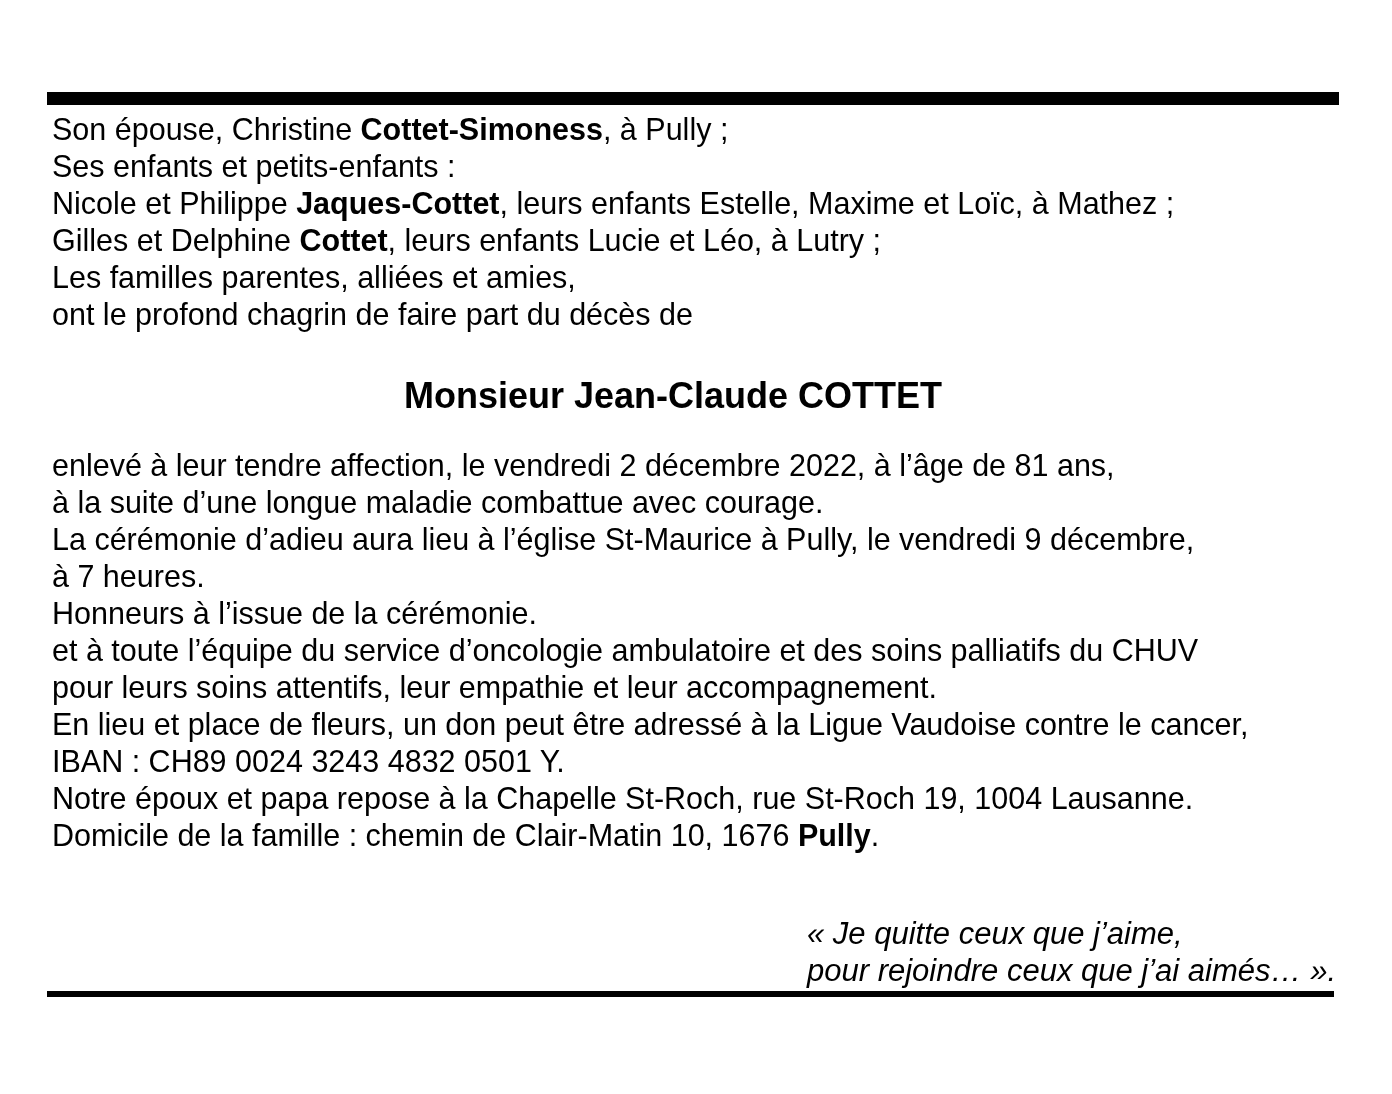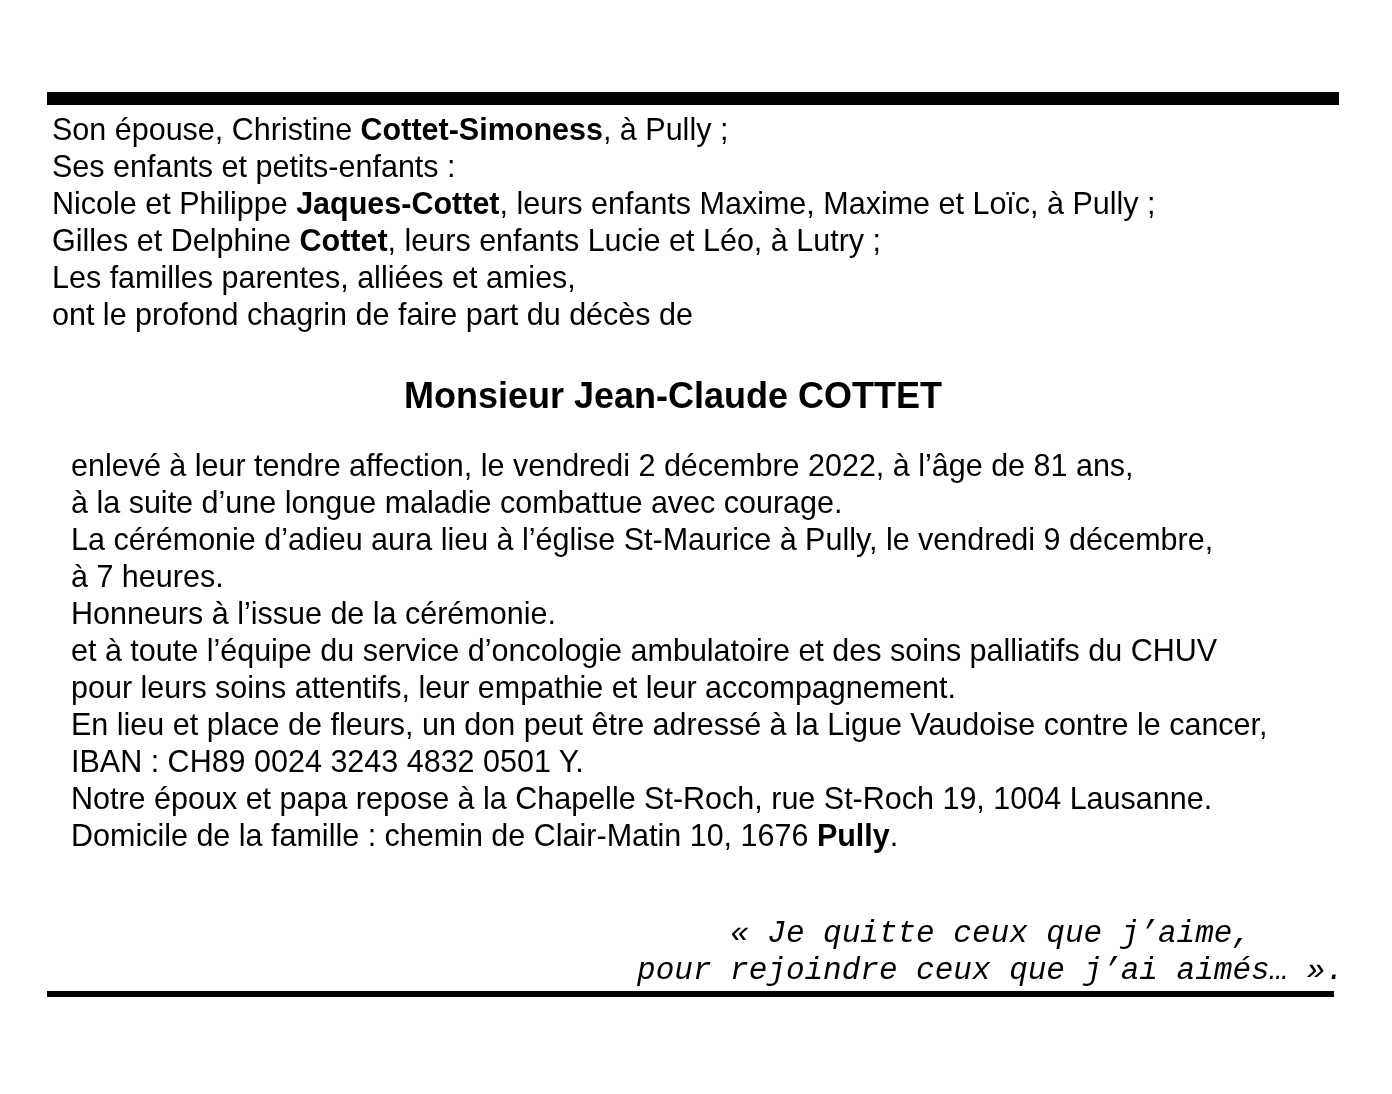--- a/index.html
+++ b/index.html
@@ -36,60 +36,59 @@
     position: absolute;
     left: 52px;
     font-size: 30.5px;
     line-height: 37px;
   }
   .intro {
     top: 111px;
   }
   .body-block {
     top: 447px;
-    margin-left: 19px;
   }
   .line {
     white-space: nowrap;
   }
   .seg { font-weight: normal; }
   .seg.b { font-weight: bold; }
   .title {
     position: absolute;
     top: 362px;
     left: 0;
     width: 1322px;
     margin: 12px;
     text-align: center;
     font-size: 36px;
     line-height: 44px;
     font-weight: bold;
   }
   .quote {
     position: absolute;
     top: 915px;
-    right: 48px;
-    text-align: center;
-    font-family: Liberation Mono, monospace;
+    right: 56px;
+    text-align: left;
+    font-family: Liberation Sans, sans-serif;
     font-style: italic;
     font-size: 31px;
     line-height: 37px;
   }
 </style>
 </head>
 <body>
 
 <div class="page">
 
   <div class="rule rule-top"></div>
 
   <div class="textblock intro">
       <div class="line"><span class="seg">Son épouse, Christine </span><span class="seg b">Cottet-Simoness</span><span class="seg">, à Pully ;</span></div>
       <div class="line"><span class="seg">Ses enfants et petits-enfants :</span></div>
-      <div class="line"><span class="seg">Nicole et Philippe </span><span class="seg b">Jaques-Cottet</span><span class="seg">, leurs enfants Maxime, Maxime et Loïc, à Pully ;</span></div>
+      <div class="line"><span class="seg">Nicole et Philippe </span><span class="seg b">Jaques-Cottet</span><span class="seg">, leurs enfants Estelle, Maxime et Loïc, à Mathez ;</span></div>
       <div class="line"><span class="seg">Gilles et Delphine </span><span class="seg b">Cottet</span><span class="seg">, leurs enfants Lucie et Léo, à Lutry ;</span></div>
       <div class="line"><span class="seg">Les familles parentes, alliées et amies,</span></div>
       <div class="line"><span class="seg">ont le profond chagrin de faire part du décès de</span></div>
     </div>
 
   <div class="title">Monsieur Jean-Claude COTTET</div>
 
   <div class="textblock body-block">
       <div class="line"><span class="seg">enlevé à leur tendre affection, le vendredi 2 décembre 2022, à l’âge de 81 ans,</span></div>
       <div class="line"><span class="seg">à la suite d’une longue maladie combattue avec courage.</span></div>

